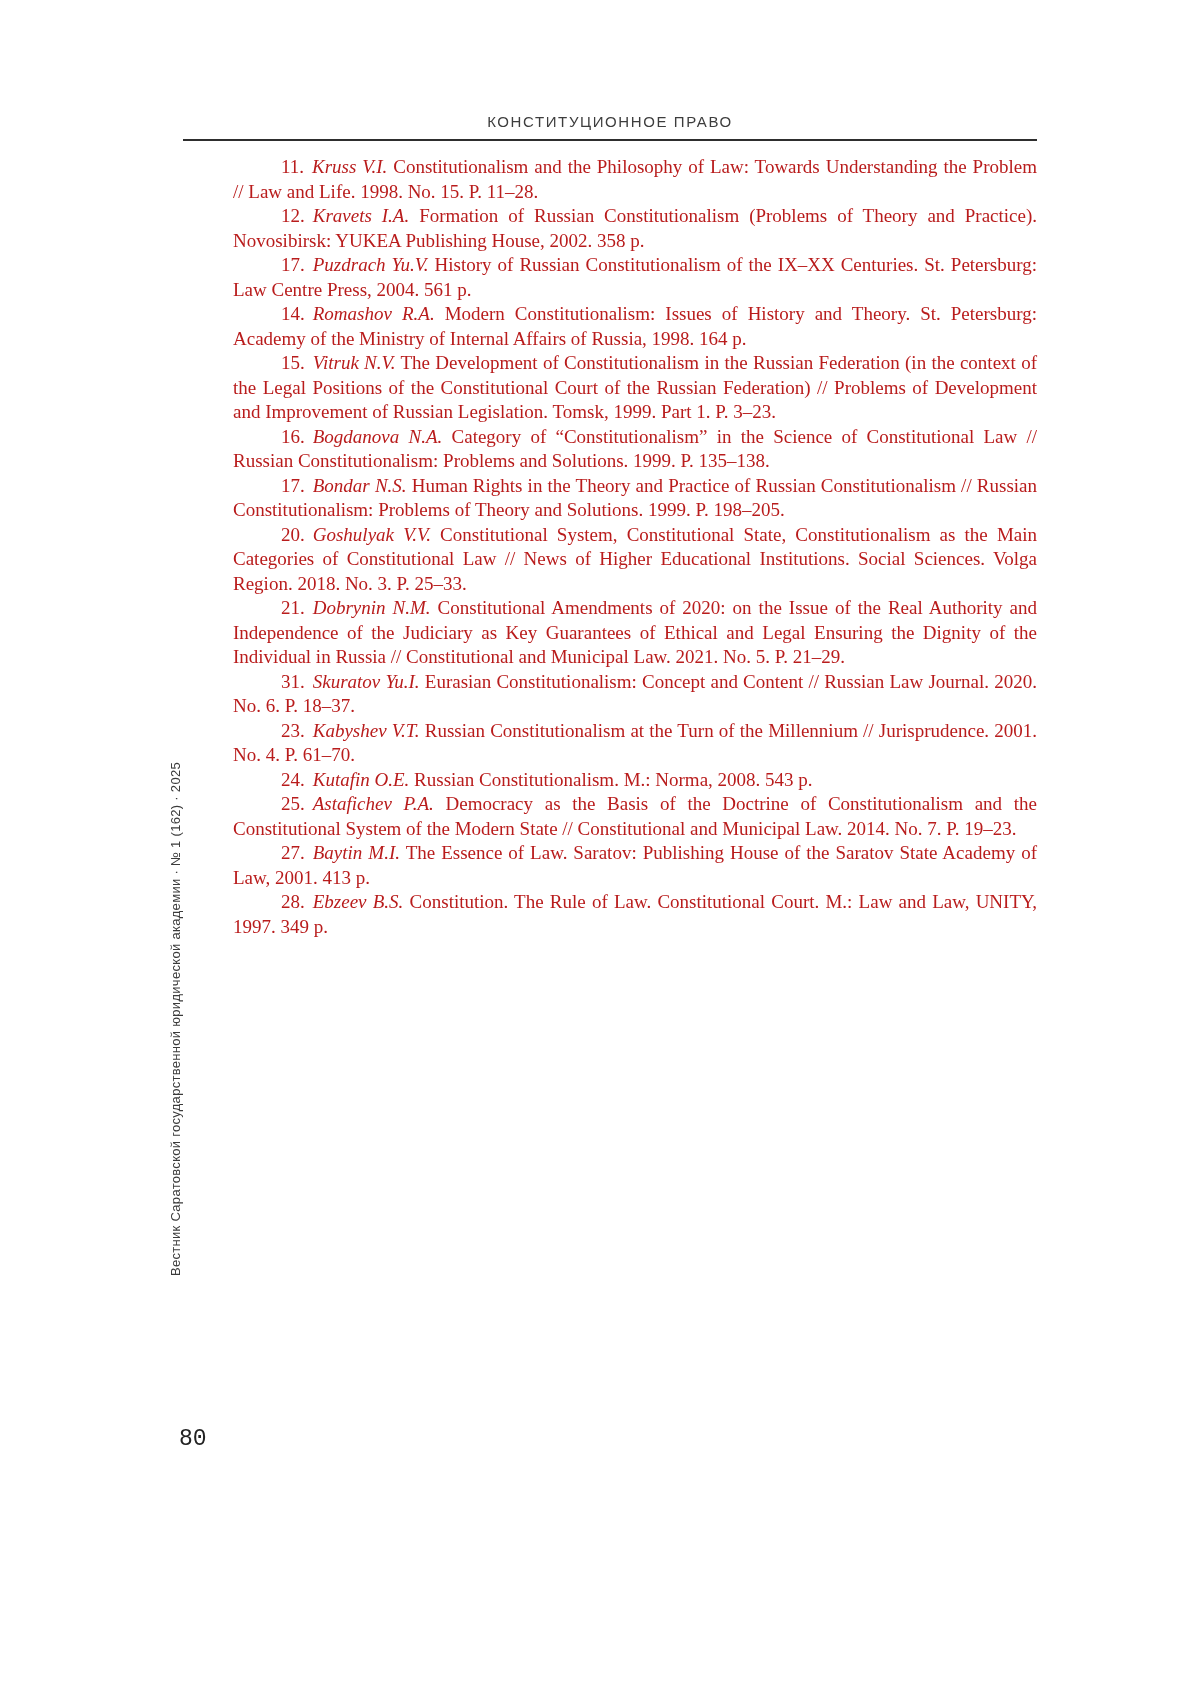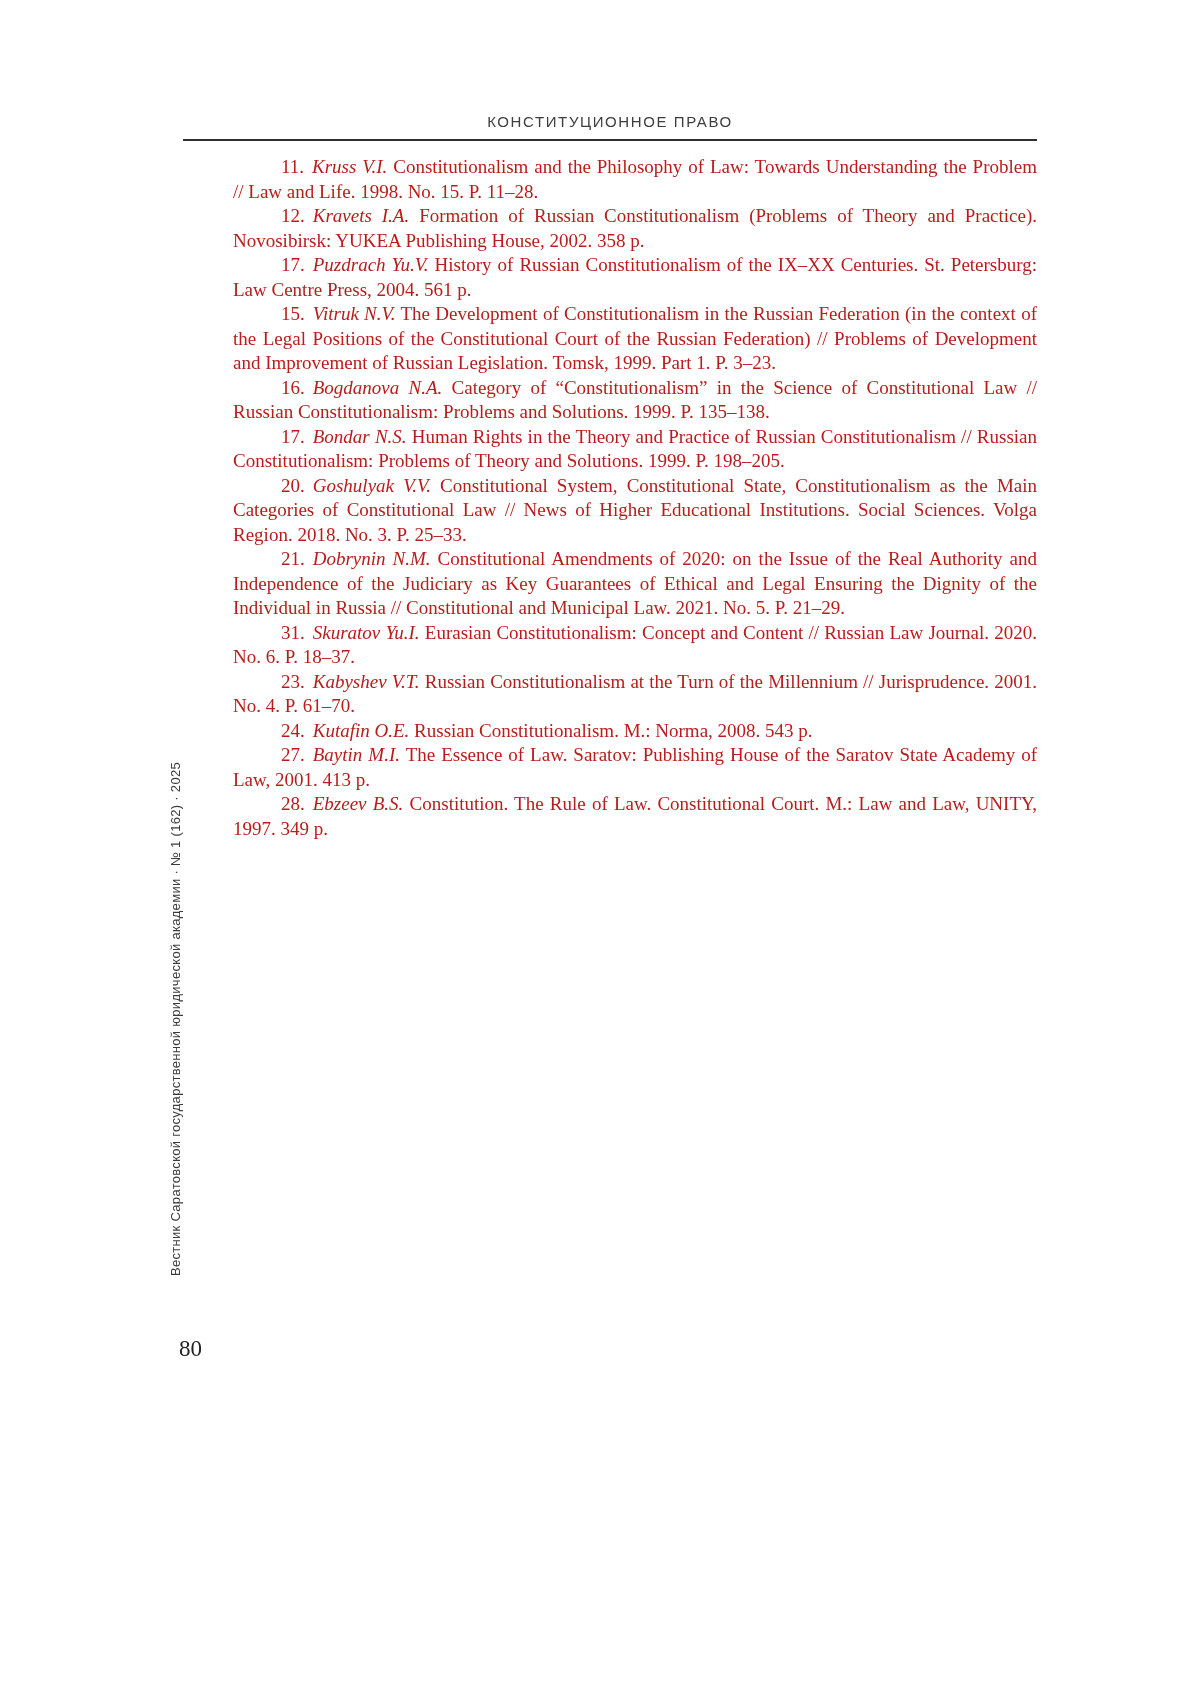--- a/index.html
+++ b/index.html
@@ -54,22 +54,22 @@
     transform-origin: 0 0;
     white-space: nowrap;
     font-family: "Liberation Sans", sans-serif;
     font-size: 13px;
     letter-spacing: 0.3px;
     color: #3b3b3b;
   }
   .page-number {
     position: absolute;
     left: 179px;
-    top: 1336px;
-    font-family: Liberation Serif, serif;
+    top: 1426px;
+    font-family: Liberation Mono, monospace;
     font-size: 23px;
     color: #222222;
   }
 </style>
 </head>
 <body>
 
 <div class="page">
 
   <div class="running-head">КОНСТИТУЦИОННОЕ ПРАВО</div>
@@ -77,39 +77,41 @@
   <div class="header-rule"></div>
 
   <div class="refs">
 
       <p class="ref"><span class="num">11.</span><i class="author">Kruss V.I.</i> <span>Constitutionalism and the Philosophy of Law: Towards Understanding the Problem // Law and Life. 1998. No. 15. P. 11–28.</span></p>
 
       <p class="ref"><span class="num">12.</span><i class="author">Kravets I.A.</i> <span>Formation of Russian Constitutionalism (Problems of Theory and Practice). Novosibirsk: YUKEA Publishing House, 2002. 358 p.</span></p>
 
       <p class="ref"><span class="num">17.</span><i class="author">Puzdrach Yu.V.</i> <span>History of Russian Constitutionalism of the IX–XX Centuries. St. Petersburg: Law Centre Press, 2004. 561 p.</span></p>
 
+      <p class="ref"><span class="num">14.</span><i class="author">Romashov R.A.</i> <span>Modern Constitutionalism: Issues of History and Theory. St. Petersburg: Academy of the Ministry of Internal Affairs of Russia, 1998. 164 p.</span></p>
 
       <p class="ref"><span class="num">15.</span><i class="author">Vitruk N.V.</i> <span>The Development of Constitutionalism in the Russian Federation (in the context of the Legal Positions of the Constitutional Court of the Russian Federation) // Problems of Development and Improvement of Russian Legislation. Tomsk, 1999. Part 1. P. 3–23.</span></p>
 
       <p class="ref"><span class="num">16.</span><i class="author">Bogdanova N.A.</i> <span>Category of “Constitutionalism” in the Science of Constitutional Law // Russian Constitutionalism: Problems and Solutions. 1999. P. 135–138.</span></p>
 
       <p class="ref"><span class="num">17.</span><i class="author">Bondar N.S.</i> <span>Human Rights in the Theory and Practice of Russian Constitutionalism // Russian Constitutionalism: Problems of Theory and Solutions. 1999. P. 198–205.</span></p>
 
 
 
       <p class="ref"><span class="num">20.</span><i class="author">Goshulyak V.V.</i> <span>Constitutional System, Constitutional State, Constitutionalism as the Main Categories of Constitutional Law // News of Higher Educational Institutions. Social Sciences. Volga Region. 2018. No. 3. P. 25–33.</span></p>
 
       <p class="ref"><span class="num">21.</span><i class="author">Dobrynin N.M.</i> <span>Constitutional Amendments of 2020: on the Issue of the Real Authority and Independence of the Judiciary as Key Guarantees of Ethical and Legal Ensuring the Dignity of the Individual in Russia // Constitutional and Municipal Law. 2021. No. 5. P. 21–29.</span></p>
 
       <p class="ref"><span class="num">31.</span><i class="author">Skuratov Yu.I.</i> <span>Eurasian Constitutionalism: Concept and Content // Russian Law Journal. 2020. No. 6. P. 18–37.</span></p>
 
       <p class="ref"><span class="num">23.</span><i class="author">Kabyshev V.T.</i> <span>Russian Constitutionalism at the Turn of the Millennium // Jurisprudence. 2001. No. 4. P. 61–70.</span></p>
 
       <p class="ref"><span class="num">24.</span><i class="author">Kutafin O.E.</i> <span>Russian Constitutionalism. M.: Norma, 2008. 543 p.</span></p>
 
+      <p class="ref"><span class="num">25.</span><i class="author">Astafichev P.A.</i> <span>Democracy as the Basis of the Doctrine of Constitutionalism and the Constitutional System of the Modern State // Constitutional and Municipal Law. 2014. No. 7. P. 19–23.</span></p>
 
 
       <p class="ref"><span class="num">27.</span><i class="author">Baytin M.I.</i> <span>The Essence of Law. Saratov: Publishing House of the Saratov State Academy of Law, 2001. 413 p.</span></p>
 
       <p class="ref"><span class="num">28.</span><i class="author">Ebzeev B.S.</i> <span>Constitution. The Rule of Law. Constitutional Court. M.: Law and Law, UNITY, 1997. 349 p.</span></p>
     </div>
 
   <div class="journal-info">Вестник Саратовской государственной юридической академии · № 1 (162) · 2025</div>
 
   <div class="page-number">80</div>

